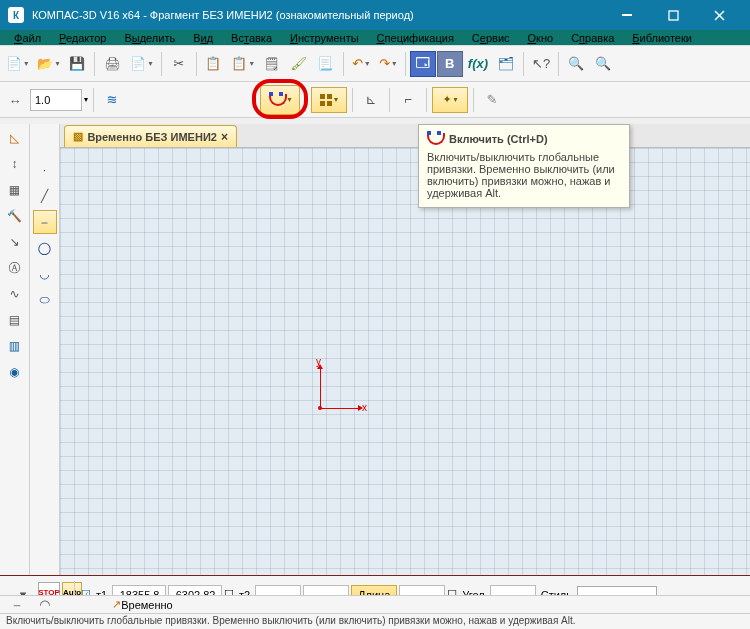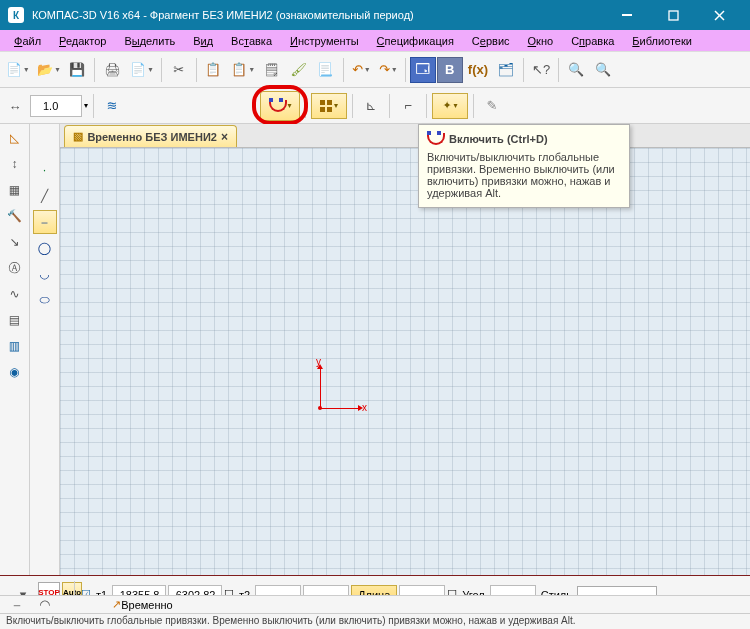--- a/index.html
+++ b/index.html
@@ -25,22 +25,22 @@
     width: 16px; height: 16px;
     background: #fff; border-radius: 3px;
     margin-right: 8px;
     display: flex; align-items: center; justify-content: center;
     color: #0e7aa5; font-weight: bold; font-size: 10px;
   }
   .titlebar .title { flex: 1; white-space: nowrap; overflow: hidden; }
   .titlebar .win-btns { display: flex; }
   .win-btn { width: 46px; height: 30px; display: flex; align-items: center; justify-content: center; color: #fff; cursor: pointer; }
   .menubar {
-    height: 22px;
-    background: #f0abfc;
+    height: 16px;
+    background: #0f766e;
     border-bottom: 1px solid #ddd;
     display: flex;
     align-items: center;
     padding: 0 6px;
     gap: 2px;
   }
   .menu-item { padding: 2px 8px; cursor: pointer; }
   .menu-item u { text-decoration: underline; }
   .toolbar {
     height: 36px;
@@ -57,34 +57,34 @@
     display: inline-flex; align-items: center; justify-content: center;
     cursor: pointer; padding: 0 3px;
     font-size: 13px;
     color: #555;
   }
   .tbtn.dd::after { content: "▾"; font-size: 8px; margin-left: 2px; color: #666; }
   .tdiv { width: 1px; height: 24px; background: #ccc; margin: 0 3px; }
   .tbtn.save-icon { color: #1060a0; }
   .tbtn.blue-btn { background: #4a6fc4; color: #fff; border:1px solid #2a4f9f; font-weight:bold;}
   .tbtn.vars-btn { background: #7285b0; color: #fff; border:1px solid #54638a; font-weight:bold;}
-  .tbtn.fx-btn { color:#a16207; font-weight:bold; }
+  .tbtn.fx-btn { color:#0f766e; font-weight:bold; font-style:italic; }
   .tbtn.zoom { color: #1060a0; }
   .toolbar2 {
     height: 36px;
     background: #f5f5f5;
     border-bottom: 1px solid #d0d0d0;
     display: flex;
     align-items: center;
     padding: 0 2px;
     gap: 2px;
   }
   .dim-field {
     height: 22px; border: 1px solid #bbb; background:#fff;
-    padding: 0 12px; width: 52px; font-size:11px;
+    padding: 0 4px; width: 52px; font-size:11px;
   }
   .layer-field {
     height: 22px; border: 1px solid #bbb; background:#fff;
     padding: 0 4px; flex: 0 0 230px; font-size:11px;
     display:flex; align-items:center;
   }
   .layer-field::after { content: "▾"; margin-left:auto; font-size:8px; color:#666;}
   .icon-blue-layers { color:#1867b0; }
   .snap-btn {
     width: 40px; height: 30px;

